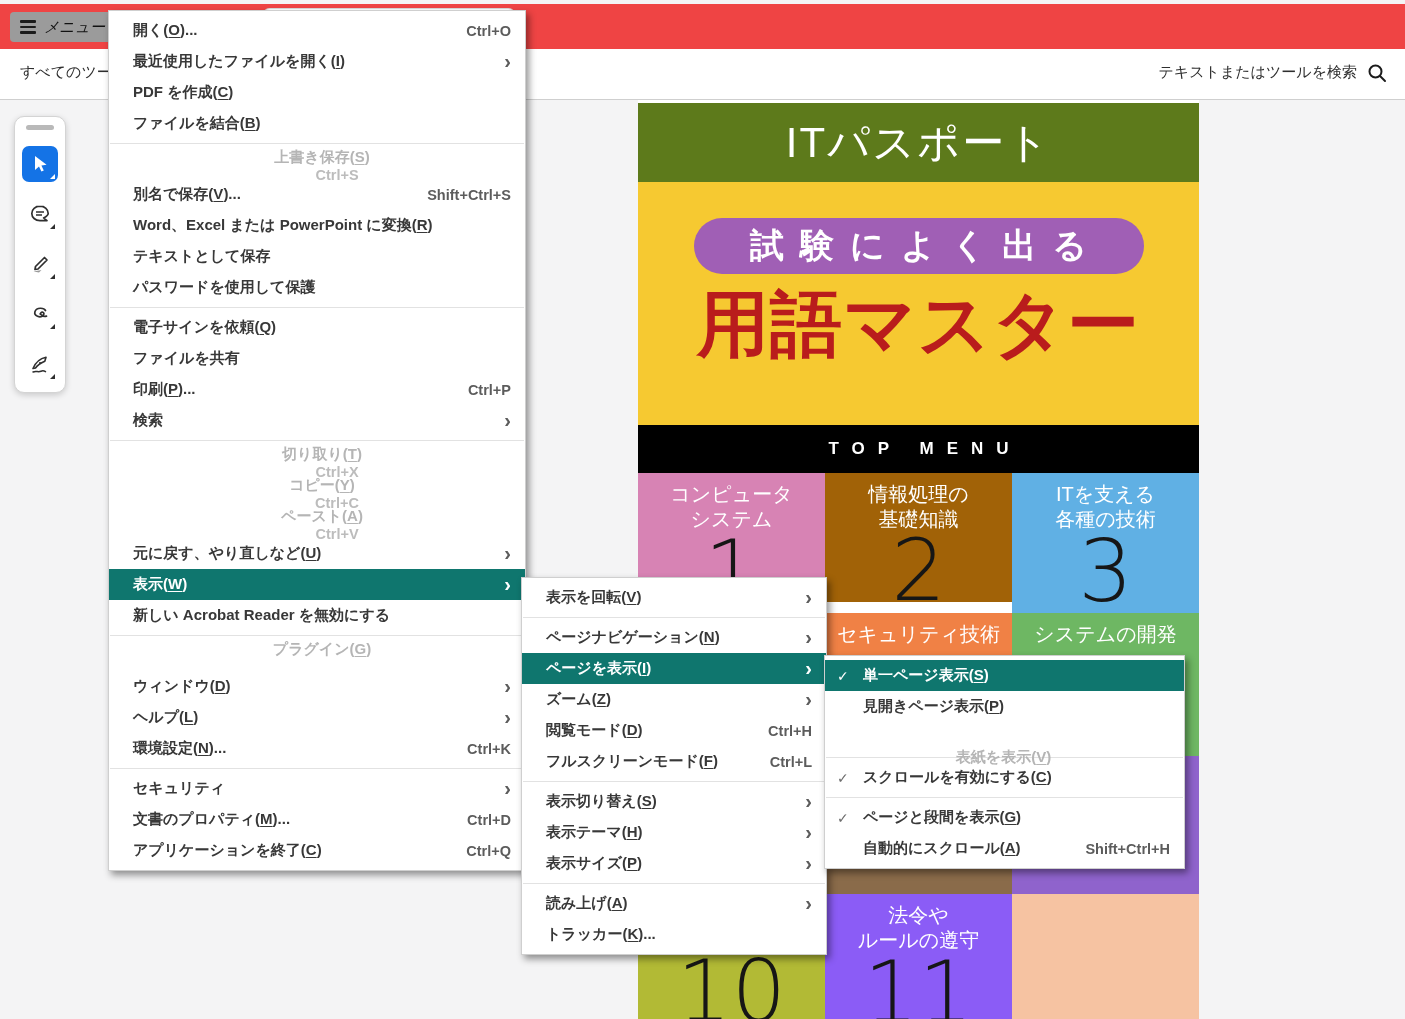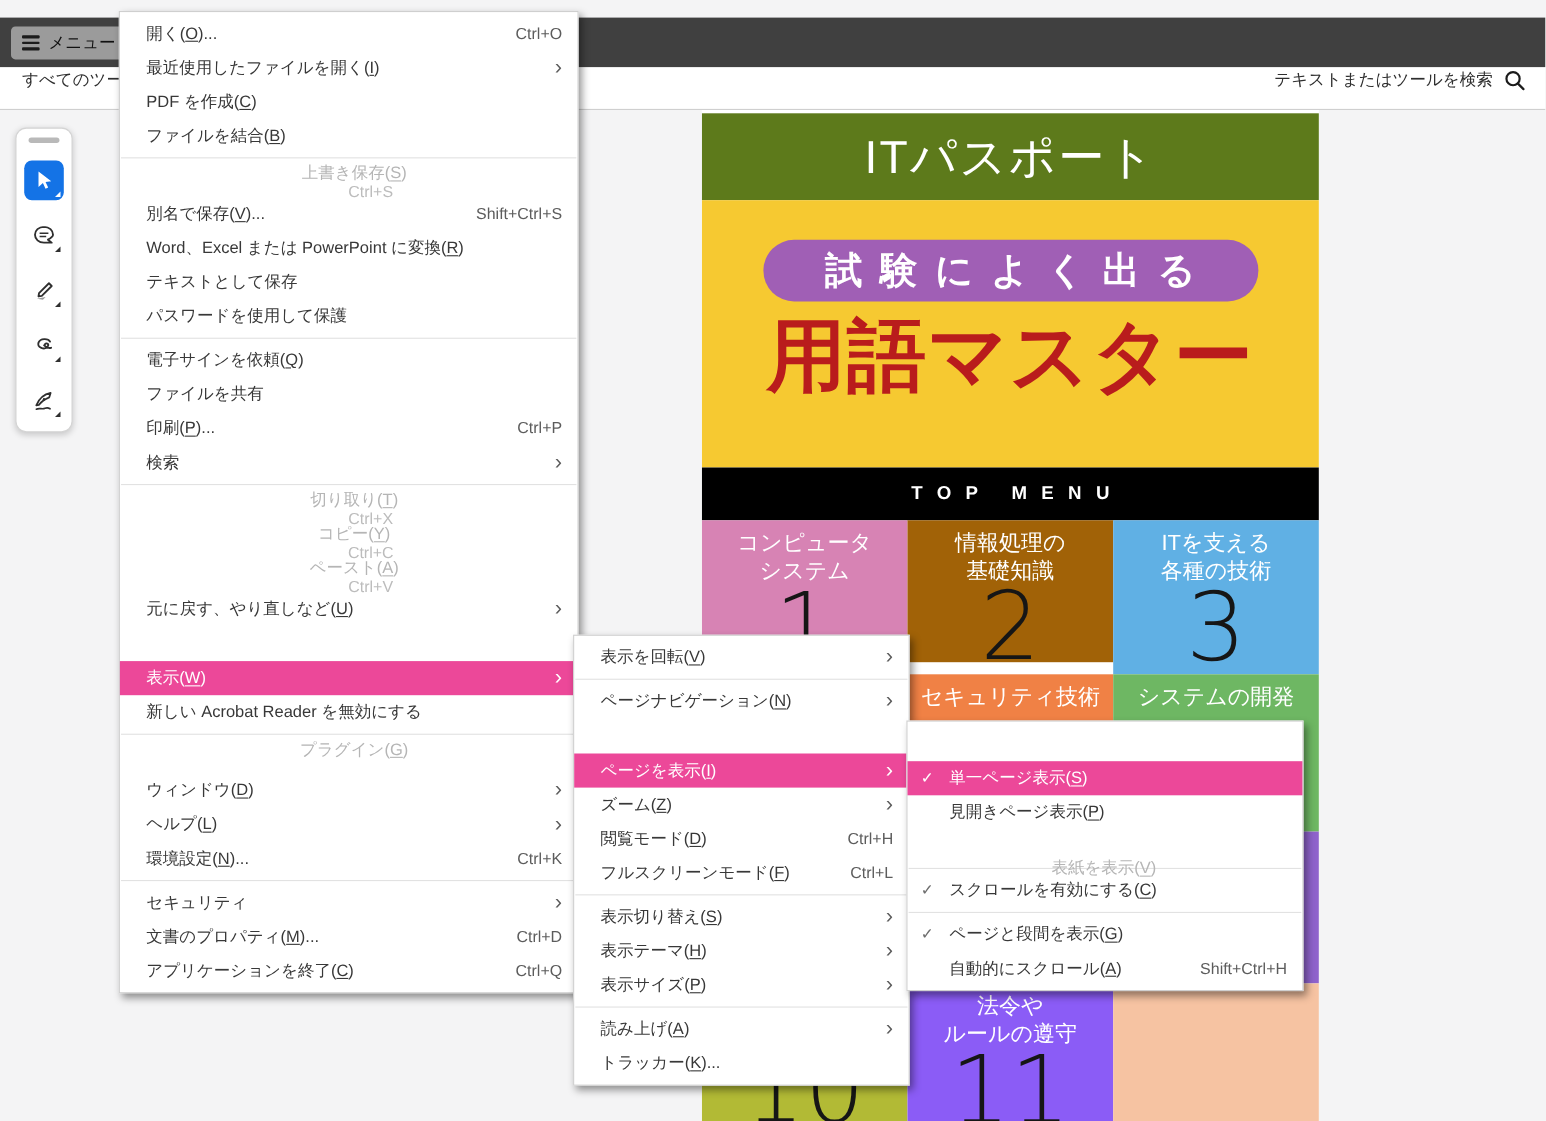--- a/index.html
+++ b/index.html
@@ -3,21 +3,21 @@
 <meta charset="utf-8">
 <style>
   * { margin:0; padding:0; box-sizing:border-box; }
   html,body { width:1405px; height:1019px; }
   body {
     font-family:"Liberation Sans","DejaVu Sans",sans-serif;
     position:relative; overflow:hidden; background:#f4f4f5;
     -webkit-font-smoothing:antialiased;
   }
   
-  .header-top { position:absolute; left:0; top:16px; width:1405px; height:45px; background:#404040; z-index:3; }
+  .header-top { position:absolute; left:0; top:4px; width:1405px; height:45px; background:#ef4444; z-index:3;font-style:italic; }
   .doc-tab { position:absolute; left:262px; top:4px; width:254px; height:41px; background:#ffffff;
              border:1px solid #d8d8d8; border-bottom:none; border-radius:8px 8px 0 0; }
   .menu-btn { position:absolute; left:10px; top:8px; height:30px; padding:0 12px 0 10px;
               background:#9b9b9b; border-radius:4px; display:flex; align-items:center; gap:8px;
               color:#111; font-size:15px; cursor:pointer; }
   .hamburger { display:flex; flex-direction:column; gap:3px; }
   .hamburger i { display:block; width:16px; height:2.4px; background:#1b1b1b; border-radius:1px; }
   .toolbar-row { position:absolute; left:0; top:45px; width:1405px; height:55px; background:#ffffff;
                  border-bottom:1px solid #cfcfcf; z-index:2; display:flex; align-items:center; }
   .all-tools { position:absolute; left:20px; top:0; height:55px; display:flex; align-items:center;
@@ -48,31 +48,31 @@
   .band-black { height:48px; background:#000; display:flex; align-items:center; justify-content:center;
                 color:#fff; font-size:17px; font-weight:bold; letter-spacing:13px; text-indent:13px; }
   .grid { display:grid; grid-template-columns:repeat(3,187px); grid-auto-rows:auto; }
   .tile { overflow:hidden; display:flex; flex-direction:column; align-items:center; cursor:pointer; }
   .tile .t-label { min-height:58px; padding-top:9px; color:#fff; font-weight:normal; font-size:20px;
                    line-height:1.25; text-align:center; }
   .tile .t-num { font-family:"DejaVu Sans",sans-serif; font-weight:200; font-size:86px; line-height:.92;
                  color:#161616; }
   
   .menu { position:absolute; background:#ffffff; border:1px solid #cfcfcf; z-index:10;
-          box-shadow:3px 4px 7px rgba(0,0,0,.42); padding:4px 0; font-size:15px; color:#383838; }
+          box-shadow:3px 4px 7px rgba(0,0,0,.42); padding:4px 0; font-size:15px; color:#383838;font-weight:bold; }
   .menu-item { height:31px; display:flex; align-items:center; padding:0 14px 0 24px; cursor:pointer; white-space:nowrap; }
   .menu.has-checks .menu-item { padding-left:12px; }
   .mi-check { width:26px; font-size:14px; color:#6d6d6d; flex:0 0 26px; }
   .mi-label { flex:1 1 auto; }
   .mi-label u { text-underline-offset:2px; }
   .mi-shortcut { margin-left:30px; color:#5c5c5c; font-size:14.5px; }
   .mi-arrow { margin-left:30px; color:#5c5c5c; font-size:20px; line-height:1; transform:translateY(-1px); }
   .menu-item.disabled { color:#b5b5b5;flex-direction:column; }
   .menu-item.disabled .mi-shortcut { color:#bcbcbc; }
-  .menu-item.highlight { background:#ec4899; color:#fff;margin-top:32px; }
+  .menu-item.highlight { background:#0f766e; color:#fff; }
   .menu-item.highlight .mi-shortcut, .menu-item.highlight .mi-arrow,
   .menu-item.highlight .mi-check { color:#fff; }
   .menu-sep { border-top:1px solid #e2e2e2; margin:4px 1px; }
   #menu-file { left:108px; top:10px; width:418px; z-index:10; }
   #menu-view { left:521px; top:577px; width:306px; z-index:11; }
   #menu-pagedisplay { left:824px; top:655px; width:361px; z-index:12; }
   svg { display:block; }
 </style>
 </head>
 <body>

